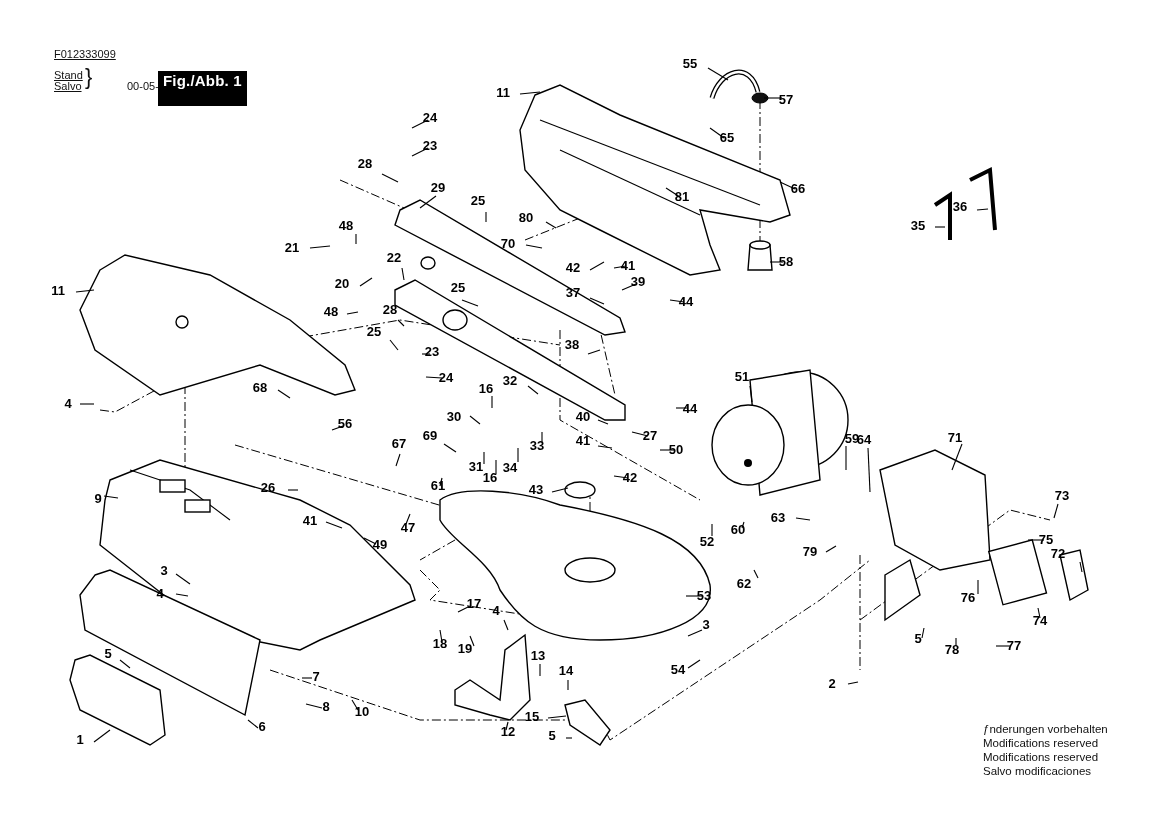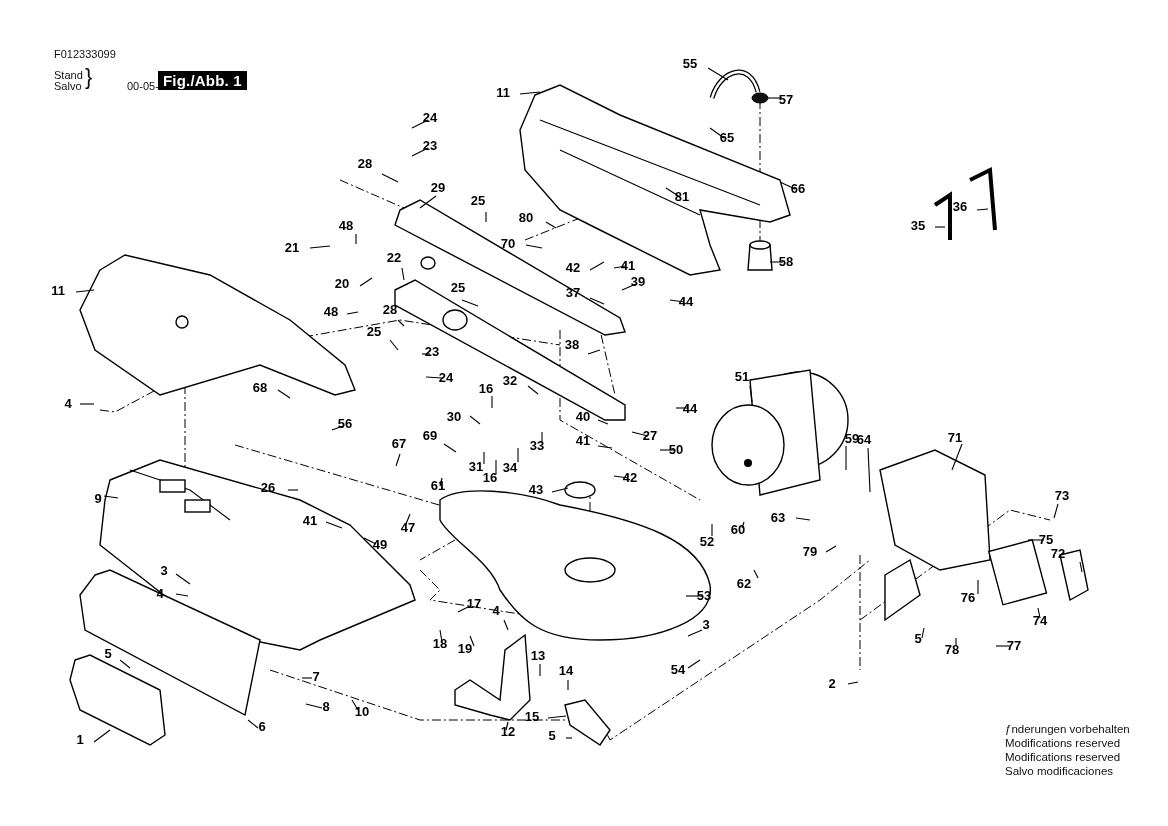--- a/index.html
+++ b/index.html
@@ -1,26 +1,26 @@
 <!DOCTYPE html>
 <html><head>
 <meta charset="utf-8">
 <style>
   html, body { margin: 0; padding: 0; background: #ffffff; }
   body { width: 1168px; height: 826px; position: relative; overflow: hidden;
          font-family: "Liberation Sans", sans-serif; color: #000; }
   #canvas { position: absolute; left: 0; top: 0; width: 1168px; height: 826px; }
   .hdr { position: absolute; font-family: "Liberation Sans", sans-serif; font-size: 11px; color: #111; }
-  #docnum { left: 54px; top: 48px; }
-  #stand { left: 54px; top: 70px; line-height: 11px; }
+  #docnum { left: 54px; top: 48px; text-decoration: underline; }
+  #stand { left: 54px; top: 70px; line-height: 11px; text-decoration: underline; }
   #brace { left: 85px; top: 66px; font-size: 22px; line-height: 22px; }
   #issue-date { left: 101px; top: 80px; margin-left: 26px; }
   #figbadge { position: absolute; left: 158px; top: 71px; background: #000; color: #fff;
-              font-weight: bold; font-size: 15px; padding: 1px 5px 1px 5px; letter-spacing: 0.2px; }
-  #notes { position: absolute; left: 983px; top: 722px; font-size: 11.5px; line-height: 14px; color: #111; margin-left: 22px; }
+              font-weight: bold; font-size: 15px; padding: 1px 5px 17px 5px; letter-spacing: 0.2px; }
+  #notes { position: absolute; left: 983px; top: 722px; font-size: 11.5px; line-height: 14px; color: #111; }
   .lbl { font-family: "Liberation Sans", sans-serif; font-weight: bold; font-size: 13px; fill: #000; }
   .part { fill: #fff; stroke: #000; stroke-width: 1.4; }
   .part-dark { fill: #111; stroke: #000; stroke-width: 1; }
   .lead { stroke: #000; stroke-width: 1.1; fill: none; }
   .dash { stroke: #000; stroke-width: 1; fill: none; stroke-dasharray: 9 3 2 3; }
 </style>
 </head>
 <body>
 
 <div class="hdr" id="docnum">F012333099</div>

